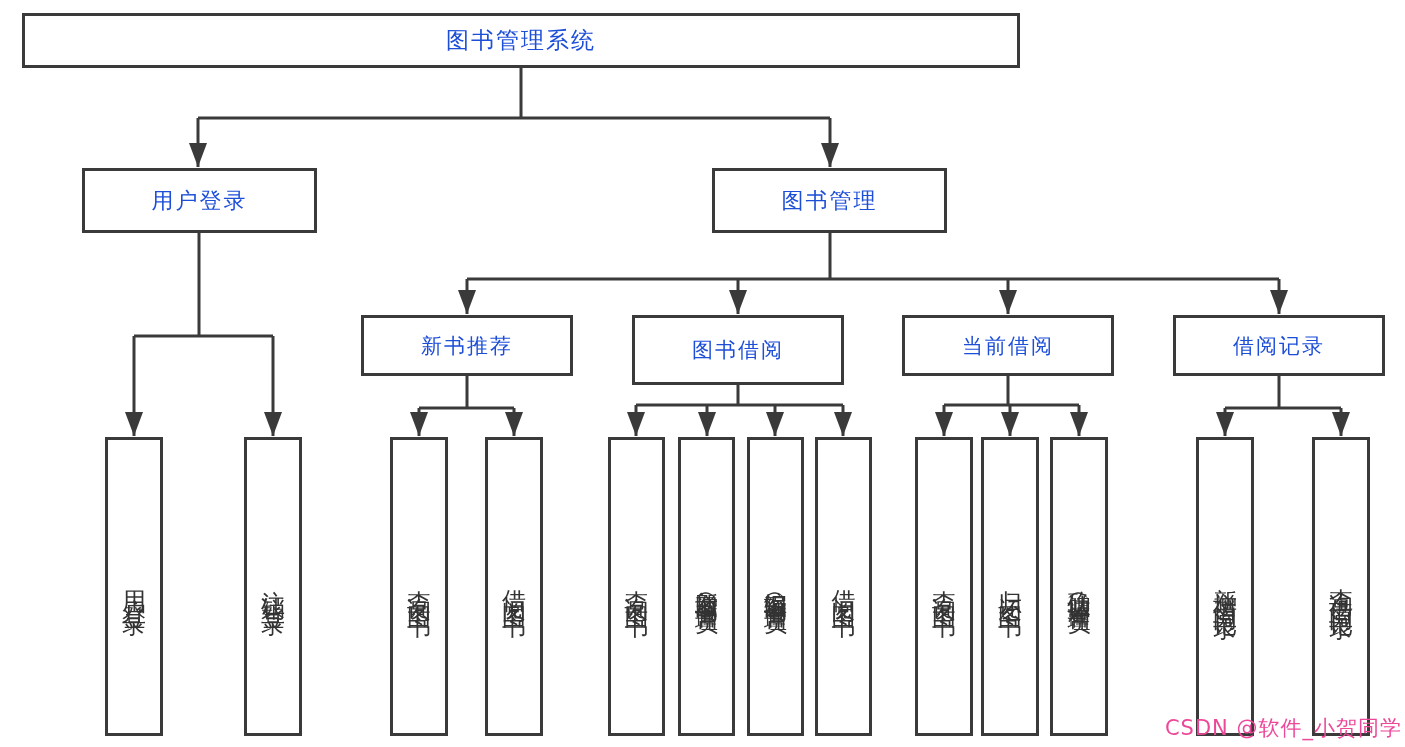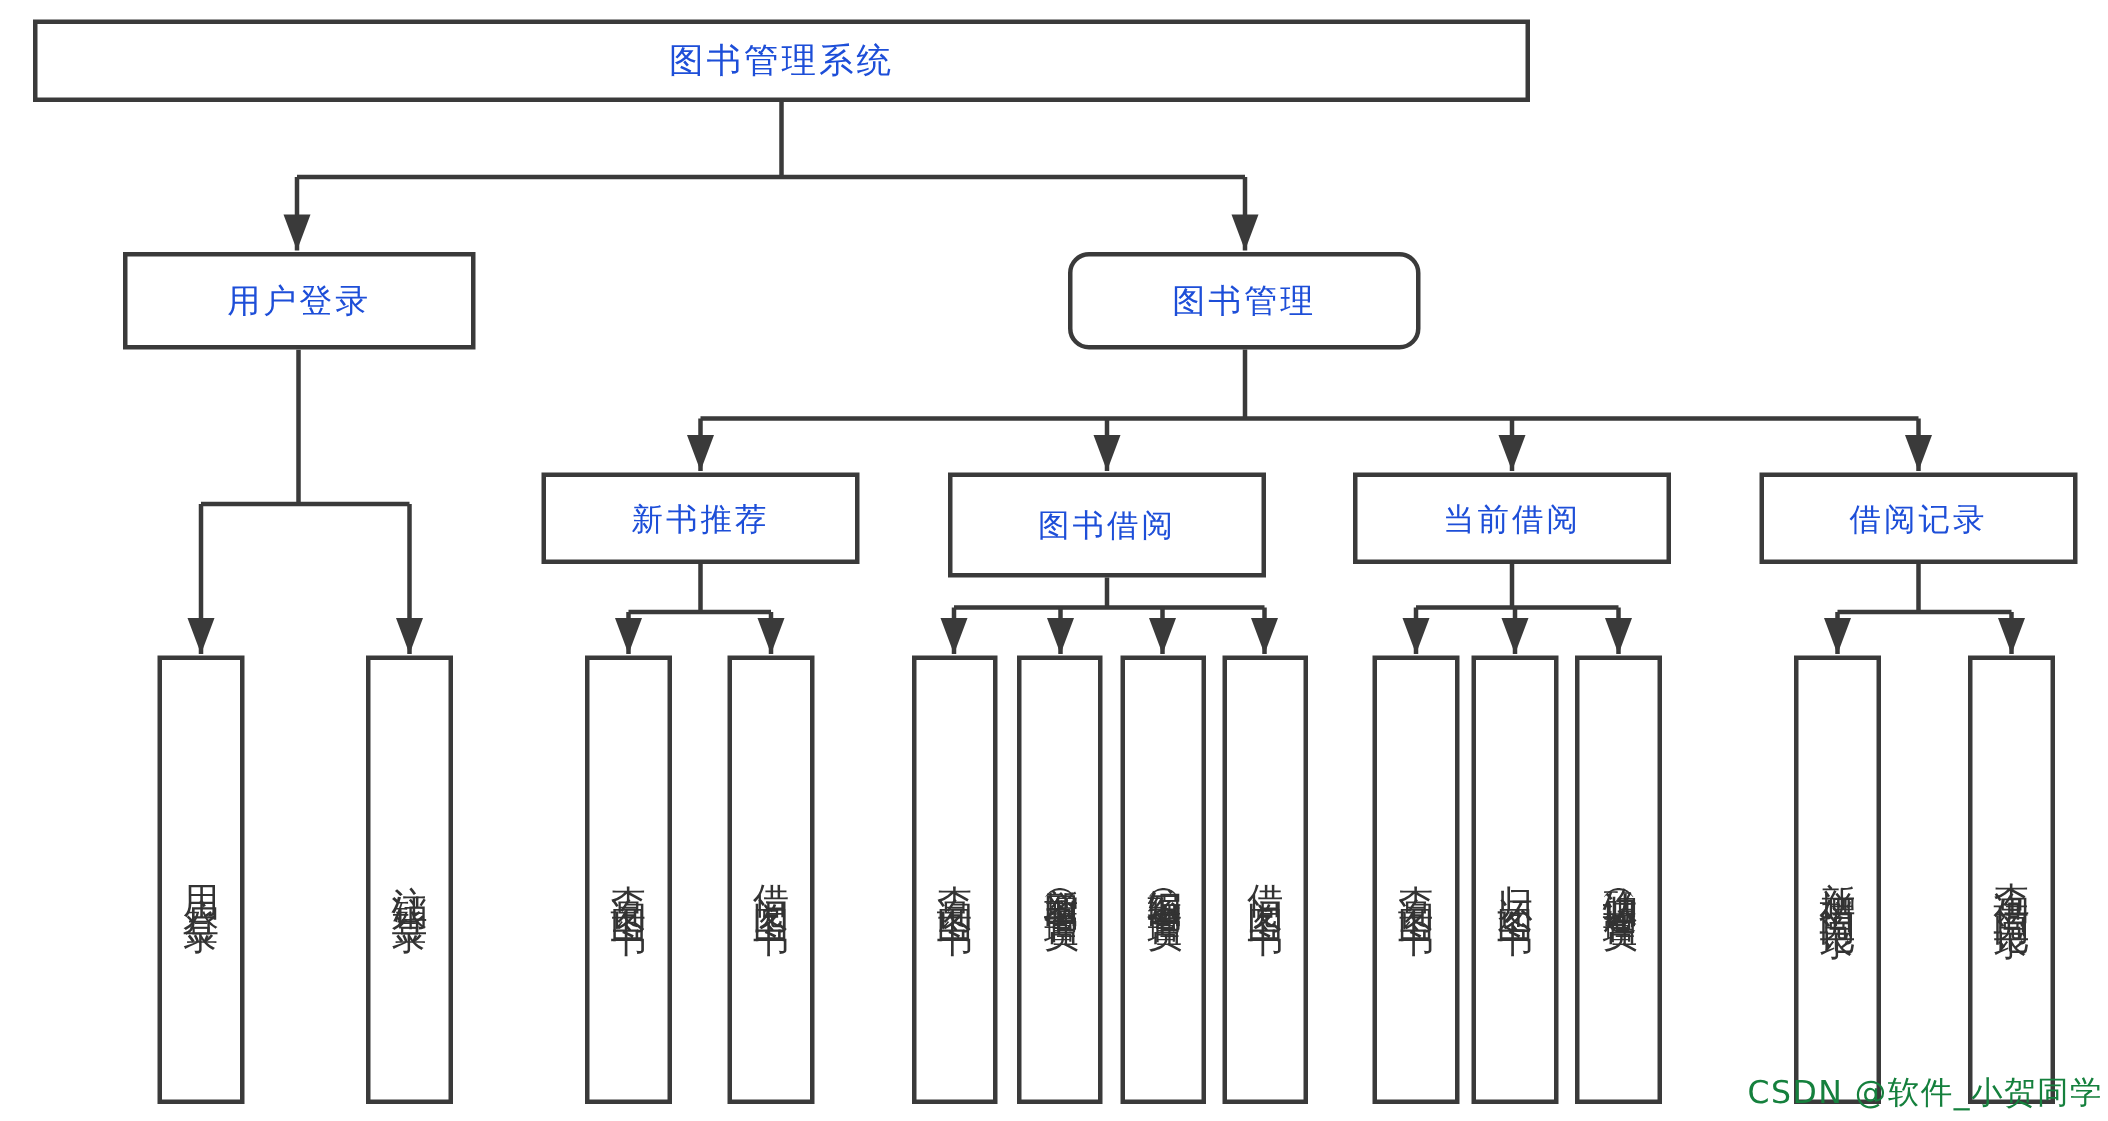--- a/index.html
+++ b/index.html
@@ -54,21 +54,21 @@
     letter-spacing: 3px;
   }
   .v-label.medium {
     letter-spacing: 6px;
   }
   .watermark {
     position: absolute;
     right: 3px;
     top: 714px;
     font-size: 21px;
-    color: #15803d;
+    color: #ec4899;
     letter-spacing: 1px;
     z-index: 3;
     white-space: nowrap;
   }
 </style>
 </head>
 <body>
 
 <div class="stage">
 
@@ -116,21 +116,21 @@
     </g>
   </svg>
 
   <div class="box" style="left:22px; top:13px; width:998px; height:55px;">
     <span class="h-label root-label">图书管理系统</span>
   </div>
 
   <div class="box" style="left:82px; top:168px; width:235px; height:65px;">
     <span class="h-label">用户登录</span>
   </div>
-  <div class="box" style="left:712px; top:168px; width:235px; height:65px;border-radius:14px;">
+  <div class="box" style="left:712px; top:168px; width:235px; height:65px;">
     <span class="h-label">图书管理</span>
   </div>
 
   <div class="box" style="left:361px; top:315px; width:212px; height:61px;">
     <span class="h-label mid-label">新书推荐</span>
   </div>
   <div class="box" style="left:632px; top:315px; width:212px; height:70px;">
     <span class="h-label mid-label">图书借阅</span>
   </div>
   <div class="box" style="left:902px; top:315px; width:212px; height:61px;">

